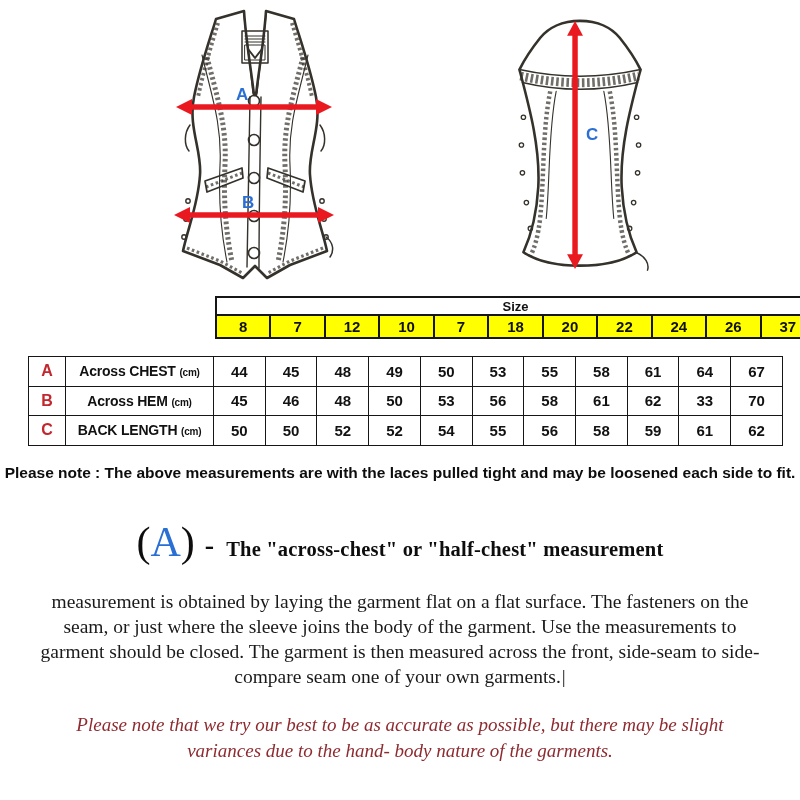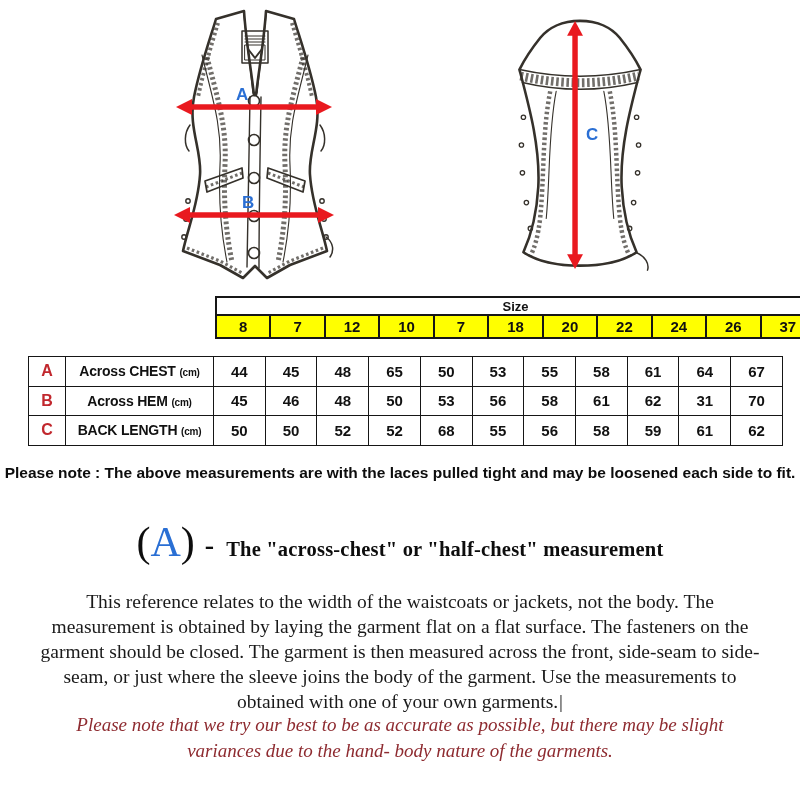--- a/index.html
+++ b/index.html
@@ -203,21 +203,21 @@
     <tbody>
         <tr>
       <td class="key-cell">A</td>
       <td class="label-cell">
         <span>Across CHEST</span>
         <span class="unit">(cm)</span>
       </td>
       <td class="value-cell">44</td>
       <td class="value-cell">45</td>
       <td class="value-cell">48</td>
-      <td class="value-cell">65</td>
+      <td class="value-cell">49</td>
       <td class="value-cell">50</td>
       <td class="value-cell">53</td>
       <td class="value-cell">55</td>
       <td class="value-cell">58</td>
       <td class="value-cell">61</td>
       <td class="value-cell">64</td>
       <td class="value-cell">67</td>
     </tr>
     <tr>
       <td class="key-cell">B</td>
@@ -227,56 +227,55 @@
       </td>
       <td class="value-cell">45</td>
       <td class="value-cell">46</td>
       <td class="value-cell">48</td>
       <td class="value-cell">50</td>
       <td class="value-cell">53</td>
       <td class="value-cell">56</td>
       <td class="value-cell">58</td>
       <td class="value-cell">61</td>
       <td class="value-cell">62</td>
-      <td class="value-cell">31</td>
+      <td class="value-cell">33</td>
       <td class="value-cell">70</td>
     </tr>
     <tr>
       <td class="key-cell">C</td>
       <td class="label-cell">
         <span>BACK LENGTH</span>
         <span class="unit">(cm)</span>
       </td>
       <td class="value-cell">50</td>
       <td class="value-cell">50</td>
       <td class="value-cell">52</td>
       <td class="value-cell">52</td>
-      <td class="value-cell">68</td>
+      <td class="value-cell">54</td>
       <td class="value-cell">55</td>
       <td class="value-cell">56</td>
       <td class="value-cell">58</td>
       <td class="value-cell">59</td>
       <td class="value-cell">61</td>
       <td class="value-cell">62</td>
     </tr>
   </tbody>
     </table>
 
   <div class="laces-note">Please note : The above measurements are with the laces pulled tight and may be loosened each side to fit.</div>
 
   <div class="heading">
     <span class="h-paren">(</span><span class="h-letter">A</span><span class="h-paren">)</span><span class="h-dash">-</span><span class="h-text">The "across-chest" or "half-chest" measurement</span>
   </div>
 
   <div class="body-par">
-    <div>This reference relates to the width of the waistcoats or jackets, not the body. The</div>
     <div>measurement is obtained by laying the garment flat on a flat surface. The fasteners on the</div>
+    <div>seam, or just where the sleeve joins the body of the garment. Use the measurements to</div>
     <div>garment should be closed. The garment is then measured across the front, side-seam to side-</div>
-    <div>seam, or just where the sleeve joins the body of the garment. Use the measurements to</div>
-    <div><span>obtained with one of your own garments.</span><span class="caret">|</span></div>
+    <div><span>compare seam one of your own garments.</span><span class="caret">|</span></div>
   </div>
 
   <div class="disclaimer">
     <div>Please note that we try our best to be as accurate as possible, but there may  be slight</div>
     <div>variances due to the hand- body nature of the garments.</div>
   </div>
 
 </div>
 
 </body></html>

